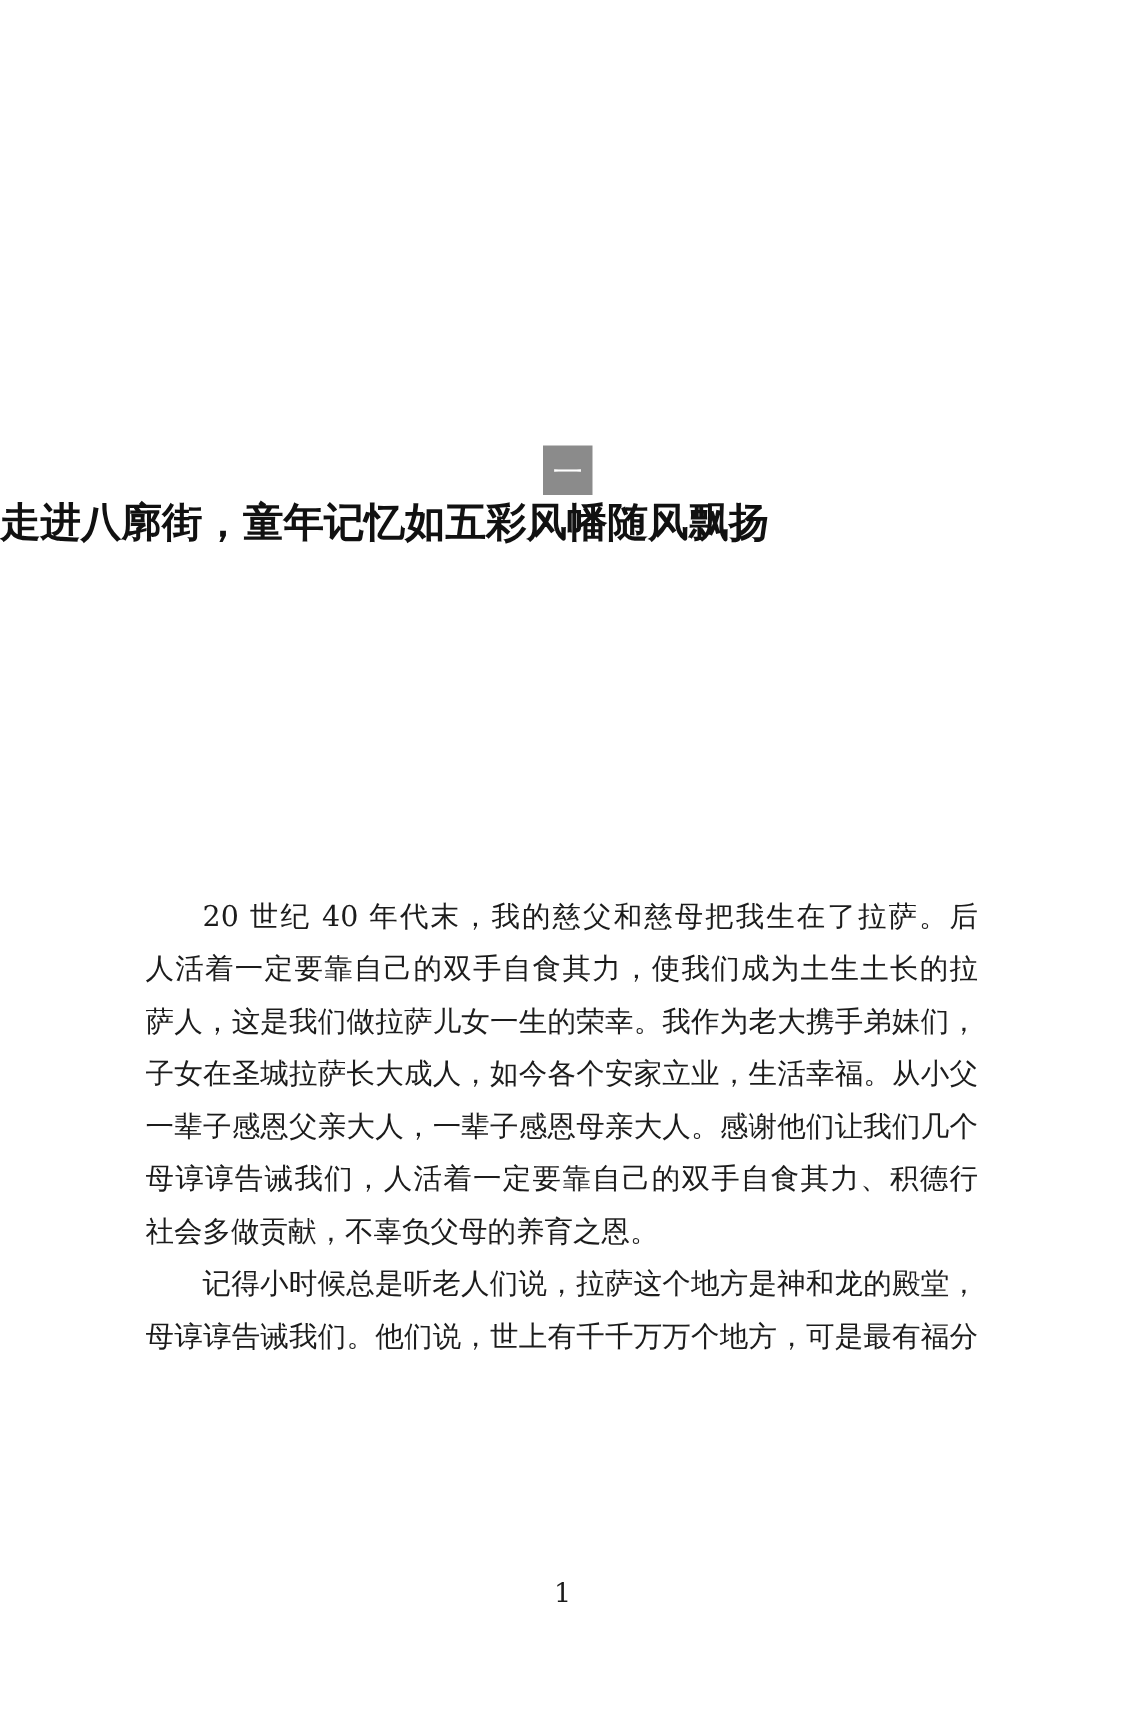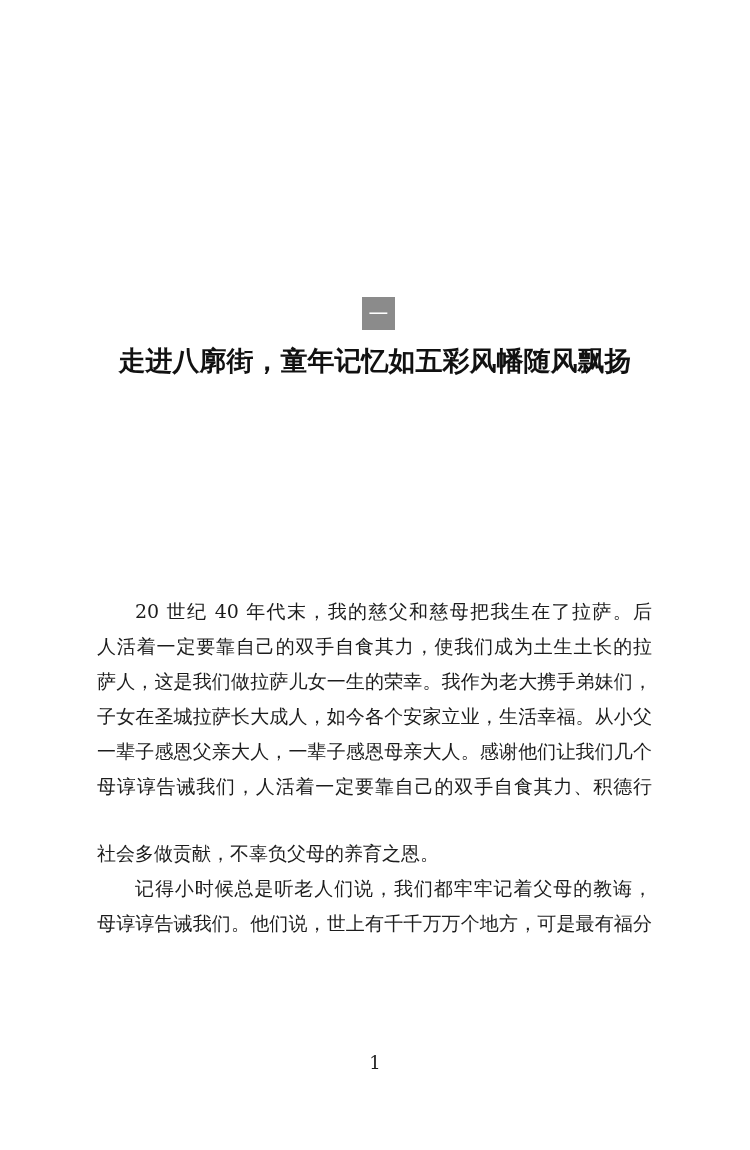--- a/index.html
+++ b/index.html
@@ -21,24 +21,23 @@
     background: #8b8b8b;
     color: #ffffff;
     display: flex;
     align-items: center;
     justify-content: center;
     font-size: 20px;
     line-height: 1;
   }
   .chapter-title {
     position: absolute;
-    top: 343px;
+    top: 330px;
     left: 0;
     width: 750px;
-    text-align: center;
     font-size: 27px;
     font-weight: bold;
     color: #111111;
     letter-spacing: 0;
     white-space: nowrap;
   }
   .body-text {
     position: absolute;
     left: 97px;
     top: 594px;
@@ -46,21 +45,21 @@
     font-size: 19px;
   }
   .line {
     height: 35px;
     line-height: 35px;
     text-align: justify;
     text-align-last: justify;
     overflow: hidden;
   }
   .line.indent { padding-left: 38px; }
-  .line.no-fill { text-align-last: left; margin-top: 32px; }
+  .line.no-fill { text-align-last: left; }
   .page-number {
     position: absolute;
     top: 1052px;
     left: 0;
     width: 750px;
     text-align: center;
     font-size: 18px;
     color: #1c1c1c;
   }
 </style>
@@ -81,21 +80,21 @@
       <div class="line indent">20 世纪 40 年代末，我的慈父和慈母把我生在了拉萨。后来，</div>
       <div class="line">人活着一定要靠自己的双手自食其力，使我们成为土生土长的拉</div>
       <div class="line">萨人，这是我们做拉萨儿女一生的荣幸。我作为老大携手弟妹们，</div>
       <div class="line">子女在圣城拉萨长大成人，如今各个安家立业，生活幸福。从小父</div>
       <div class="line">一辈子感恩父亲大人，一辈子感恩母亲大人。感谢他们让我们几个</div>
       <div class="line">母谆谆告诫我们，人活着一定要靠自己的双手自食其力、积德行善，</div>
       <div class="line no-fill">社会多做贡献，不辜负父母的养育之恩。</div>
     </div>
 
     <div>
-      <div class="line indent">记得小时候总是听老人们说，我们都牢牢记着父母的教诲，</div>
+      <div class="line indent">记得小时候总是听老人们说，拉萨这个地方是神和龙的殿堂，</div>
       <div class="line">母谆谆告诫我们。他们说，世上有千千万万个地方，可是最有福分最</div>
     </div>
 
   </div>
 
   <div class="page-number">1</div>
 
 </div>
 
 </body></html>

